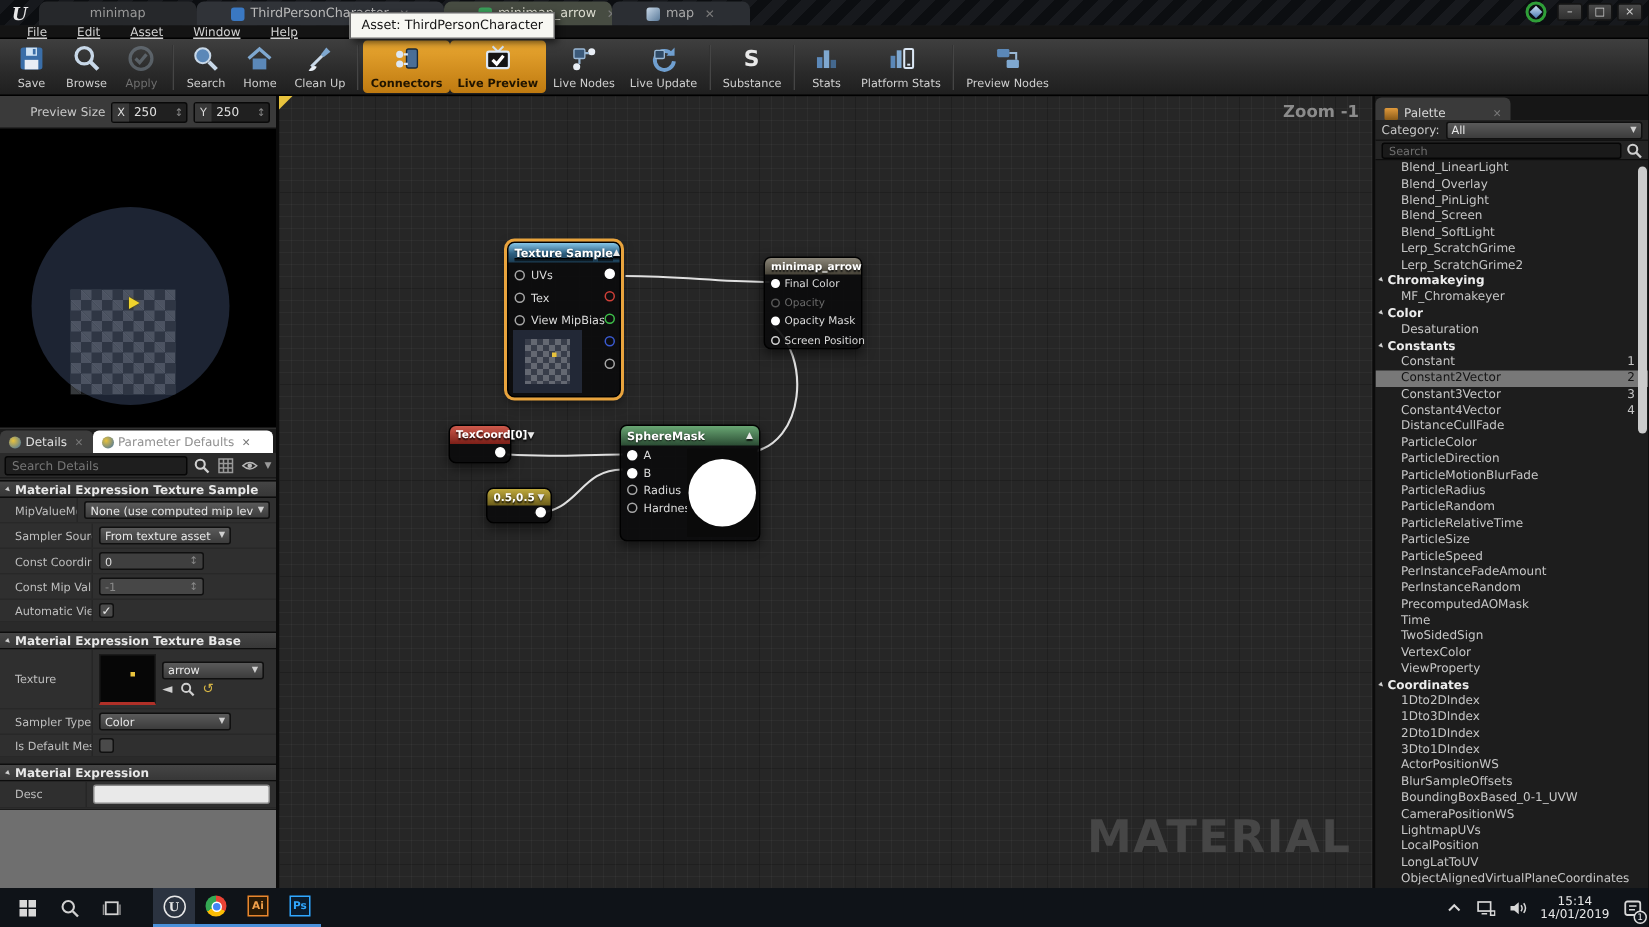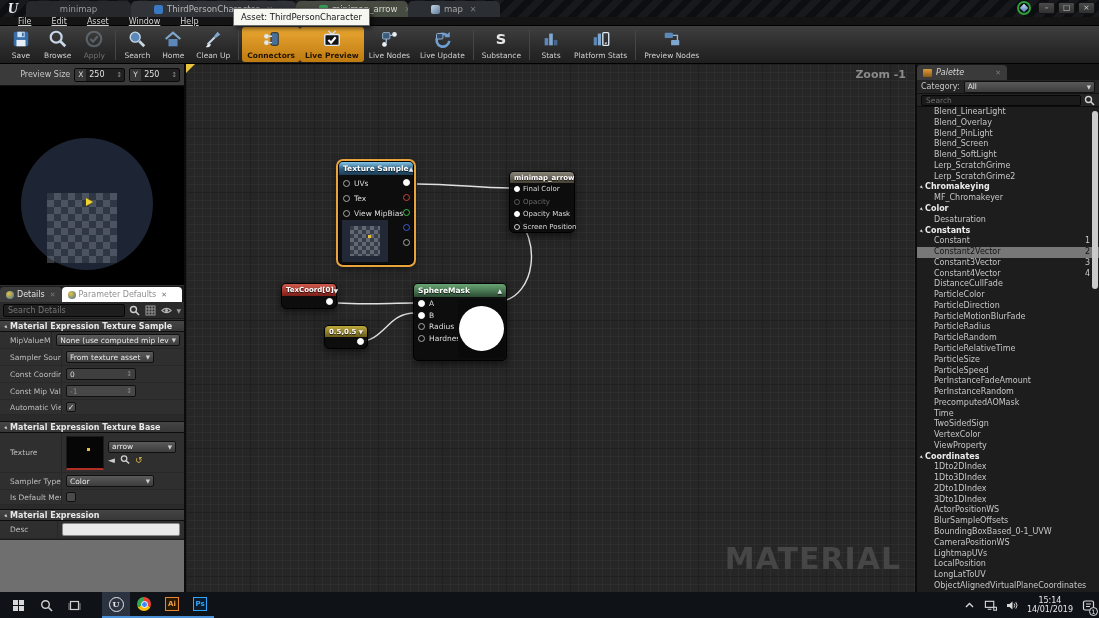--- a/index.html
+++ b/index.html
@@ -133,21 +133,21 @@
   .db-stack { position:relative; z-index:2; }
 
   
   .zoom-label { position:absolute; top:4px; right:9px; font-size:11px; font-weight:bold; color:#8b8b8b; }
   .watermark { position:absolute; right:14px; bottom:16px; font-size:30px; font-weight:bold; color:#464646; letter-spacing:1px; }
   .corner-mark { position:absolute; left:0; top:0; width:0; height:0; border-top:9px solid #e8c33d; border-right:9px solid transparent; }
   .wires { position:absolute; left:0; top:0; width:729px; height:528px; }
 
   .node { position:absolute; background:rgba(12,12,13,0.93); border:1px solid #000; border-radius:5px;
     box-shadow:0 3px 8px rgba(0,0,0,.55); }
-  .node.selected { outline:2px solid #e8a33d; outline-offset:0; }
+  .node.selected { outline:2px solid #e8a33d; outline-offset:0;text-decoration:underline; }
   .nhdr { height:13px; border-radius:4px 4px 0 0; display:flex; align-items:center; justify-content:space-between;
     padding:0 4px; font-size:7.5px; font-weight:bold; color:#fff; text-shadow:0 1px 1px rgba(0,0,0,.8); white-space:nowrap; }
   .nhdr .col { font-size:6px; color:#e8e8e8; }
   .hdr-ts { background:linear-gradient(180deg,#85c6e8,#2c5e80 55%,#1c3e55); }
   .hdr-out { background:linear-gradient(180deg,#8a8578,#474338); height:11px; font-size:7px; }
   .hdr-sm { background:linear-gradient(180deg,#69a673,#2b4c34); }
   .hdr-tc { background:linear-gradient(180deg,#cf5a4c,#7c1f18); height:12px; font-size:7px; }
   .hdr-c2 { background:linear-gradient(180deg,#bfa93c,#6b5d1c); height:11px; font-size:7px; }
   .pin { width:7px; height:7px; border-radius:50%; border:1.5px solid #cfcfcf; flex:0 0 auto; }
   .pin.filled { background:#fff; border-color:#fff; }
@@ -162,34 +162,34 @@
   .ts-thumb { position:absolute; left:3px; top:58px; width:46px; height:42px; background:#222836; }
   .ts-check { position:absolute; left:8px; top:6px; width:30px; height:30px;
     background-color:rgba(255,255,255,.10);
     background-image:linear-gradient(45deg, rgba(255,255,255,.22) 25%, transparent 25%, transparent 75%, rgba(255,255,255,.22) 75%),
       linear-gradient(45deg, rgba(255,255,255,.22) 25%, transparent 25%, transparent 75%, rgba(255,255,255,.22) 75%);
     background-size:8px 8px; background-position:0 0,4px 4px; }
   .ts-check i { position:absolute; left:60%; top:30%; width:3px; height:3px; background:#e8c23c; }
   .node-out { left:323px; top:107px; width:66px; height:62px; }
   .node-out .prow { height:12.5px; font-size:7px; gap:3px; }
   .node-out .pin { width:6px; height:6px; }
-  .node-tc { left:95px; top:219px; width:56px; height:26px;text-align:right; }
+  .node-tc { left:113px; top:219px; width:42px; height:26px;text-align:right; }
   .node-c2 { left:138px; top:261px; width:44px; height:24px; }
   .outpin-br { position:absolute; right:3px; bottom:3px; }
   .node-sm { left:227px; top:219px; width:94px; height:78px; }
   .sm-out { position:absolute; right:3px; top:16px; }
   .sm-rows { position:absolute; left:0; top:14px; }
   .sm-rows .prow { height:11.5px; font-size:7.5px; }
   .sm-thumb { position:absolute; left:44px; top:15px; width:47px; height:59px; background:#0a0a0a; display:flex; align-items:center; justify-content:center; }
   .sm-thumb i { width:45px; height:45px; border-radius:50%; background:#fff; display:block; }
 
   
   .pal-tabbar { height:16px; background:#161616; display:flex; align-items:flex-end; }
-  .pal-tab { height:15px; width:90px; background:#3a3a3a; border-radius:4px 4px 0 0; display:flex; align-items:center;
-    gap:4px; padding:0 6px; font-size:8px; color:#d8d8d8;font-style:italic; }
+  .pal-tab { height:15px; width:90px; background:#3a3a3a; border-radius:4px 4px 0 0; display:flex; align-items:flex-end;
+    gap:4px; padding:0 6px; font-size:8px; color:#d8d8d8; }
   .pal-tab .pi { width:9px; height:8px; background:linear-gradient(#e09a3c,#8a5a18); border-radius:1px; flex:0 0 auto; }
   .pal-tab .tx { margin-left:auto; color:#777; font-size:7px; }
   .pal-cat-row { height:14px; display:flex; align-items:center; gap:4px; padding:0 4px; background:#242424; border-bottom:1px solid #121212; }
   .pal-cat-label { font-size:8px; color:#c8c8c8; white-space:nowrap; }
   .pal-cat-dd { flex:1; }
   .pal-search-row { height:13px; display:flex; align-items:center; padding:0 4px; gap:3px; background:#242424; border-bottom:1px solid #0d0d0d; }
   .pal-search { flex:1; height:11px; background:#1a1a1a; border:1px solid #060606; border-radius:2px; color:#cfcfcf; font-size:7.5px; padding:0 4px; font-family:"DejaVu Sans",sans-serif; }
   .pal-search::placeholder { color:#6e6e6e; }
   .pal-list { position:absolute; top:43px; left:0; right:0; bottom:0; background:#1d1d1d; overflow:hidden; }
   .pal-row { height:10.78px; line-height:10.5px; font-size:8px; color:#c6c6c6; padding-left:17px;

